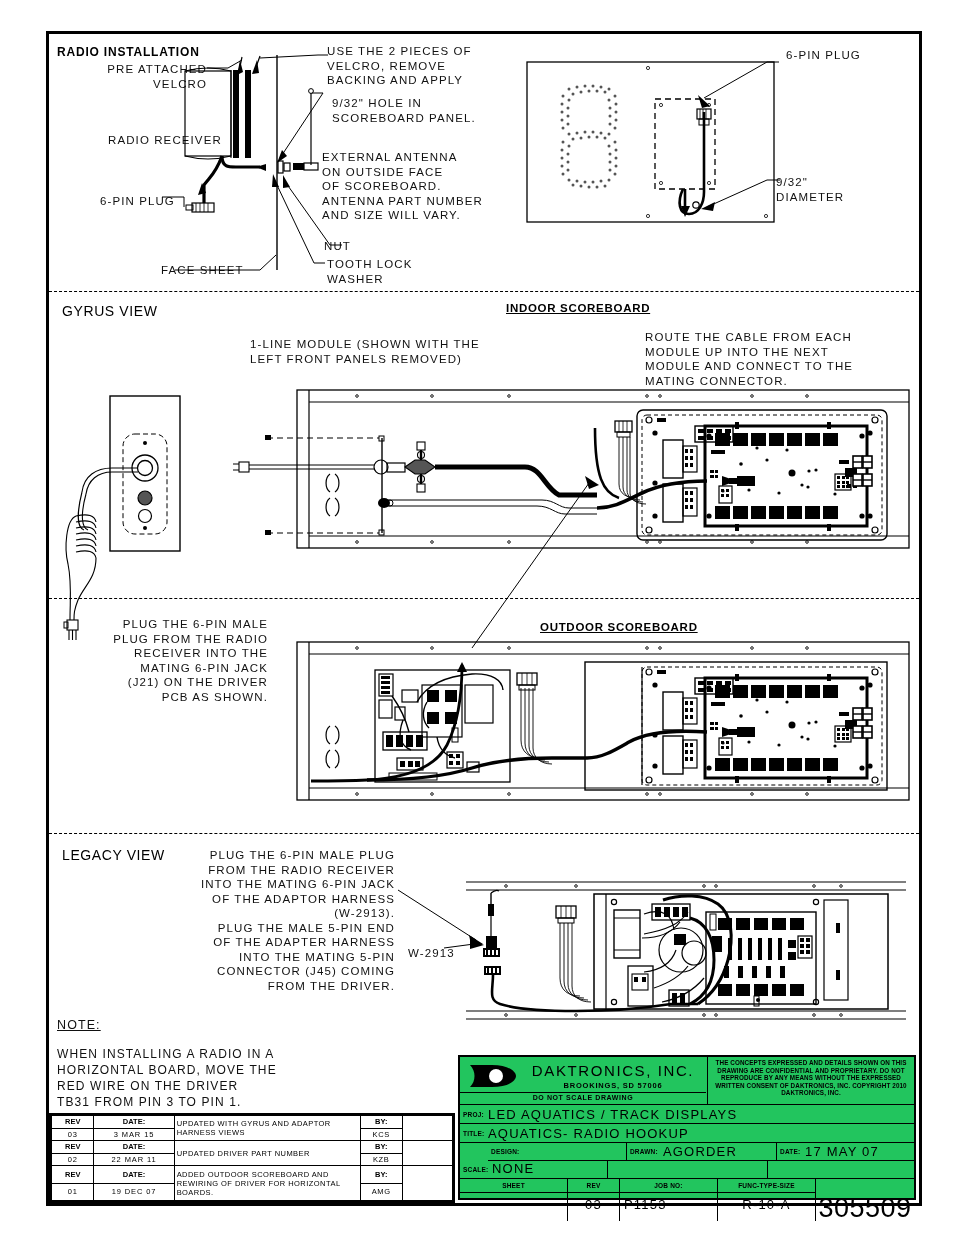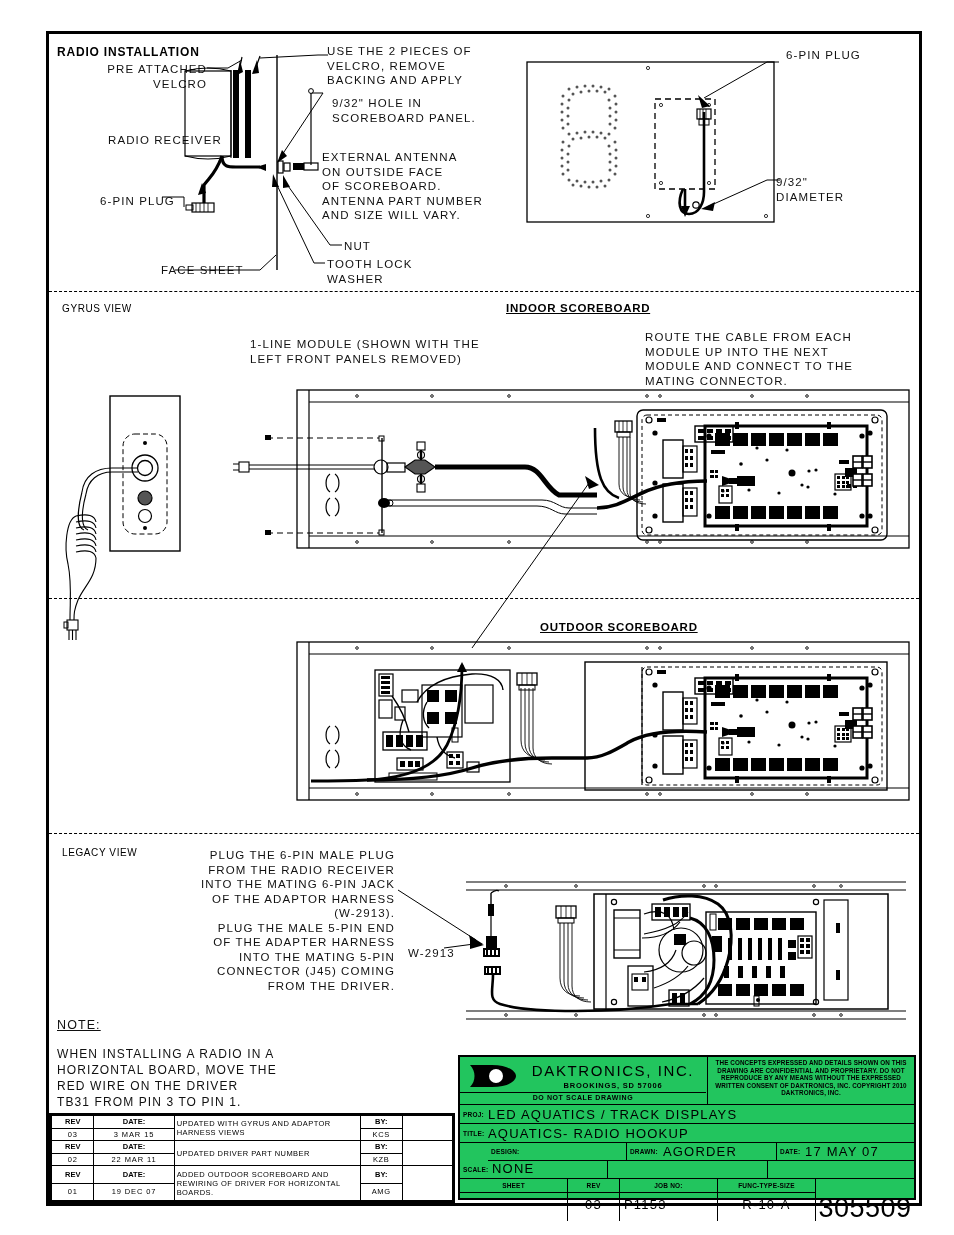--- a/index.html
+++ b/index.html
@@ -7,21 +7,21 @@
   #sheet{position:relative;width:954px;height:1235px;overflow:hidden;background:#fff;}
 
   
   .frame{position:absolute;left:46px;top:31px;width:876px;height:1175px;border:3px solid #000;box-sizing:border-box;}
 
   .sec-div{position:absolute;left:49px;width:870px;border-top:1.5px dashed #000;height:0;}
 
   .lbl{position:absolute;white-space:pre;letter-spacing:.6px;}
   .tech{font-family:Liberation Sans, sans-serif;font-size:11.5px;line-height:14.5px;letter-spacing:1.1px;color:#111;}
   .hdr-bold{font-weight:bold;font-size:12px;letter-spacing:.8px;}
-  .sec-title{font-size:10px;letter-spacing:.6px;}
+  .sec-title{font-size:14px;letter-spacing:.6px;}
   .ctr-title{font-weight:bold;font-size:11.5px;letter-spacing:.7px;text-decoration:underline;}
   .uline{text-decoration:underline;}
   .right{text-align:right;}
 
   svg{display:block;overflow:visible;}
   .g-abs{position:absolute;}
 
   
   .tb{position:absolute;left:458px;top:1055px;width:458px;height:145px;border:2.5px solid #000;box-sizing:border-box;background:#22c55e;}
   .tb div{box-sizing:border-box;}
@@ -75,21 +75,21 @@
 
   <div class="lbl tech" style="left:332px;top:96px;white-space:pre;">9/32" HOLE IN
 SCOREBOARD PANEL.</div>
 
   <div class="lbl tech" style="left:322px;top:150px;white-space:pre;">EXTERNAL ANTENNA
 ON OUTSIDE FACE
 OF SCOREBOARD.
 ANTENNA PART NUMBER
 AND SIZE WILL VARY.</div>
 
-  <div class="lbl tech" style="left:344px;top:239px;">NUT</div>
+  <div class="lbl tech" style="left:324px;top:239px;">NUT</div>
 
   <div class="lbl tech" style="left:327px;top:257px;white-space:pre;">TOOTH LOCK
 WASHER</div>
 
   <div class="g-abs" style="left:180px;top:55px;">
     <svg width="230" height="230" viewBox="0 0 230 230">
 
       <line x1="97" y1="0" x2="97" y2="215" stroke="#000" stroke-width="1.4"></line>
 
       <rect x="5" y="16" width="46" height="85" fill="none" stroke="#000" stroke-width="1.2"></rect>
@@ -264,20 +264,26 @@
   <div class="lbl ctr-title" style="left:506px;top:302px;">INDOOR SCOREBOARD</div>
 
   <div class="lbl tech" style="left:250px;top:337px;white-space:pre;">1-LINE MODULE (SHOWN WITH THE
 LEFT FRONT PANELS REMOVED)</div>
 
   <div class="lbl tech" style="left:645px;top:330px;white-space:pre;">ROUTE THE CABLE FROM EACH
 MODULE UP INTO THE NEXT
 MODULE AND CONNECT TO THE
 MATING CONNECTOR.</div>
 
+  <div class="lbl tech right" style="left:40px;top:617px;width:228px;white-space:pre;">PLUG THE 6-PIN MALE
+PLUG FROM THE RADIO
+RECEIVER INTO THE
+MATING 6-PIN JACK
+(J21) ON THE DRIVER
+PCB AS SHOWN.</div>
 
   <div class="g-abs" style="left:62px;top:388px;">
     <svg width="135" height="260" viewBox="0 0 135 260">
       <rect x="48" y="8" width="70" height="155" fill="none" stroke="#000" stroke-width="1.4"></rect>
       <rect x="61" y="46" width="44" height="100" rx="12" fill="none" stroke="#000" stroke-width="1" stroke-dasharray="5 3"></rect>
       <circle cx="83" cy="55" r="2" fill="#000"></circle>
       <circle cx="83" cy="140" r="2" fill="#000"></circle>
       <circle cx="83" cy="80" r="13" fill="none" stroke="#000" stroke-width="1.3"></circle>
       <circle cx="83" cy="80" r="7.5" fill="none" stroke="#000" stroke-width="1.3"></circle>
       <circle cx="83" cy="110" r="7" fill="#555" stroke="#000" stroke-width="1.2"></circle>

